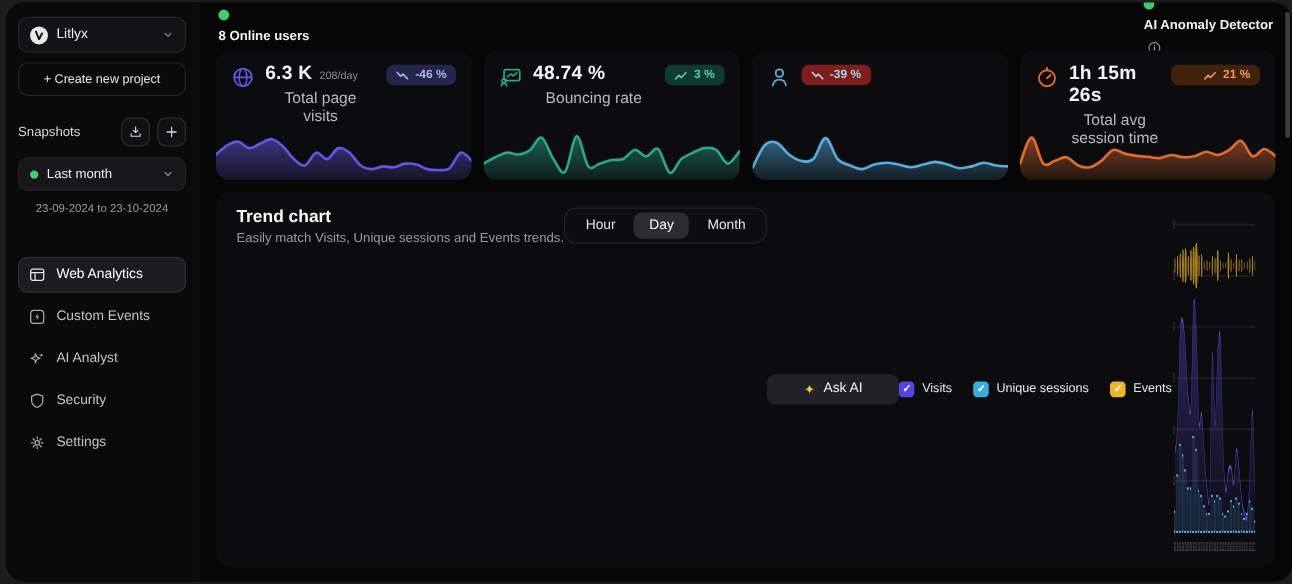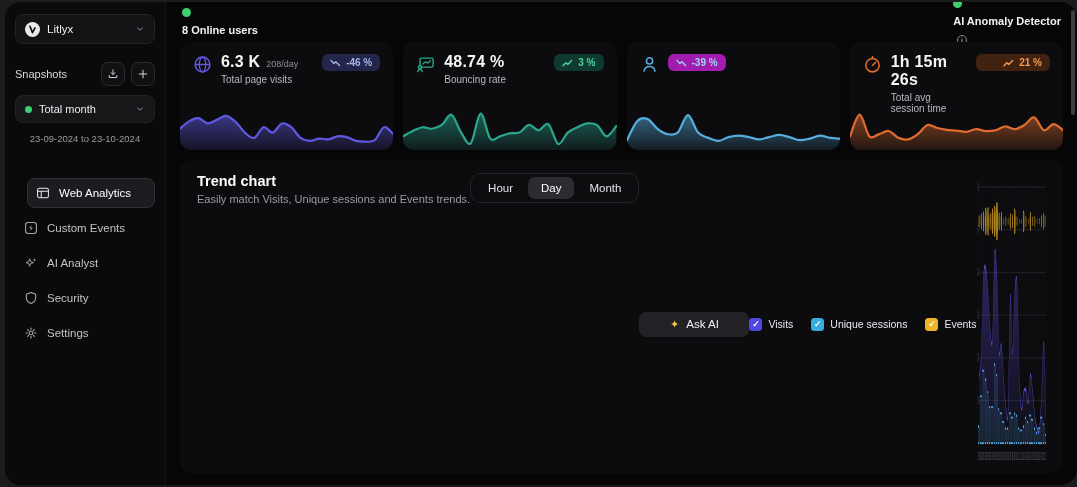--- a/index.html
+++ b/index.html
@@ -24,39 +24,39 @@
     color: #d6d6da; display: flex; align-items: center; justify-content: center; margin-left: 6px; cursor: pointer; }
   .select-btn { display: flex; align-items: center; gap: 7px; width: 100%; height: 28px; margin-top: 9px;
     background: #17171a; border: 1px solid #222226; border-radius: 8px; padding: 0 9px; cursor: pointer; }
   .dot { width: 7px; height: 7px; border-radius: 50%; background: #3ecf72; flex-shrink: 0; }
   .select-text { color: #ececef; font-size: 11px; flex: 1; text-align: left; }
   .date-range { text-align: center; color: #9a9aa0; font-size: 9.5px; margin-top: 10px; }
   .nav { margin-top: 34px; display: flex; flex-direction: column; gap: 5px; }
   .nav-item { display: flex; align-items: center; gap: 9px; height: 30px; padding: 0 8px; border-radius: 8px;
     color: #c2c2c8; font-size: 11.5px; border: 1px solid transparent; cursor: pointer; }
   .nav-item .nicon { display: flex; color: #a9a9b0; }
-  .nav-item.active { background: #1c1c20; border-color: #303036; color: #ffffff; margin-left: 12px; }
+  .nav-item.active { background: #1c1c20; border-color: #303036; color: #ffffff; }
   .nav-item.active .nicon { color: #e8e8ec; }
   
   .main { flex: 1; display: flex; flex-direction: column; padding: 0 14px 12px 14px; min-width: 0; }
   .topbar { height: 40px; display: flex; align-items: center; justify-content: space-between; padding: 0 2px; }
   .status-group { display: flex; align-items: flex-start; gap: 7px; flex-direction: column; }
   .topbar-text { color: #f2f2f4; font-size: 11px; font-weight: bold; }
   .info-ic { color: #9d9da4; display: flex; margin-left: 3px; }
   
   .cards { display: flex; gap: 10px; }
   .stat-card { flex: 1; height: 108px; background: #0c0c0f; border-radius: 11px; overflow: hidden;
     display: flex; flex-direction: column; position: relative; }
   .stat-top { padding: 11px 13px 0 13px; display: flex; align-items: flex-start; gap: 9px; }
   .stat-icon { display: flex; margin-top: 2px; }
   .stat-mid { flex: 1; }
   .stat-value-row { display: flex; align-items: baseline; gap: 6px; }
   .stat-value { color: #f5f5f7; font-size: 16px; font-weight: bold; letter-spacing: .2px; }
   .stat-perday { color: #8e8e96; font-size: 9px; }
-  .stat-label { color: #b8b8c0; font-size: 10px; margin-top: 3px; }
+  .stat-label { color: #b8b8c0; font-size: 13px; margin-top: 3px; text-align: center; }
   .stat-badge { display: flex; align-items: center; gap: 5px; border-radius: 6px; padding: 3px 8px;
     font-size: 10px; font-weight: bold; flex-shrink: 0; margin-top: 1px; }
   .spark-wrap { position: absolute; left: 0; right: 0; bottom: 0; height: 46px; }
   .spark-wrap svg { display: block; width: 100%; height: 100%; }
   
   .trend-card { flex: 1; margin-top: 10px; background: #0c0c0f; border-radius: 12px; padding: 13px 17px 8px 17px;
     display: flex; min-height: 0; }
   .trend-head { display: flex; justify-content: space-between; align-items: flex-start; }
   .trend-title { color: #fbfbfc; font-size: 14.5px; font-weight: bold; }
   .trend-sub { color: #9a9aa2; font-size: 11px; margin-top: 4px; }
@@ -93,38 +93,39 @@
           </svg>
       </span>
       <span class="proj-name">Litlyx</span>
       <span class="chev">
         <svg width="10" height="10" viewBox="0 0 16 16">
             <path d="M4 6l4 4 4-4" fill="none" stroke="currentColor" stroke-width="1.6" stroke-linecap="round" stroke-linejoin="round"></path>
           </svg>
       </span>
     </div>
 
+    <button class="create-btn">+ Create new project</button>
 
     <div class="snap-row">
       <span class="snap-label">Snapshots</span>
       <span class="icon-btn">
         <svg width="12" height="12" viewBox="0 0 16 16">
             <path d="M8 2.5v6M5.5 6.2 8 8.7l2.5-2.5M3 10v2.7h10V10" fill="none" stroke="currentColor" stroke-width="1.3" stroke-linecap="round" stroke-linejoin="round"></path>
           </svg>
       </span>
       <span class="icon-btn">
         <svg width="12" height="12" viewBox="0 0 16 16">
             <path d="M8 3v10M3 8h10" fill="none" stroke="currentColor" stroke-width="1.4" stroke-linecap="round"></path>
           </svg>
       </span>
     </div>
 
     <div class="select-btn">
       <span class="dot"></span>
-      <span class="select-text">Total month</span>
+      <span class="select-text">Last month</span>
       <span class="chev">
         <svg width="10" height="10" viewBox="0 0 16 16">
             <path d="M4 6l4 4 4-4" fill="none" stroke="currentColor" stroke-width="1.6" stroke-linecap="round" stroke-linejoin="round"></path>
           </svg>
       </span>
     </div>
 
     <div class="date-range">23-09-2024 to 23-10-2024</div>
 
     <nav class="nav">
@@ -272,21 +273,21 @@
       </div>
 
       <div class="stat-card">
         <div class="stat-top">
           <span class="stat-icon" style="color: rgb(86, 174, 222);">
             <svg width="19" height="19" viewBox="0 0 16 16">
                 <circle cx="8" cy="5" r="2.6" fill="none" stroke="currentColor" stroke-width="1.3"></circle>
                 <path d="M3.4 13.6c.5-2.6 2.2-4 4.6-4s4.1 1.4 4.6 4" fill="none" stroke="currentColor" stroke-width="1.3" stroke-linecap="round"></path>
               </svg>
           </span>
-          <span class="stat-badge" style="background: #a21caf; color: rgb(159, 214, 242);">
+          <span class="stat-badge" style="background: #7f1d1d; color: rgb(159, 214, 242);">
             <svg width="11" height="8" viewBox="0 0 11 8">
                 <polyline points="1,1.4 3.8,4.6 5.8,2.8 9.6,6.6" fill="none" stroke-width="1.4" stroke-linecap="round" stroke-linejoin="round" stroke="#9fd6f2"></polyline>
               </svg>
             <span>-39 %</span>
           </span>
         </div>
         <div class="spark-wrap">
             <svg viewBox="0 0 212 46" preserveAspectRatio="none">
               <defs>
                 <linearGradient id="sg2" x1="0" y1="0" x2="0" y2="1">

